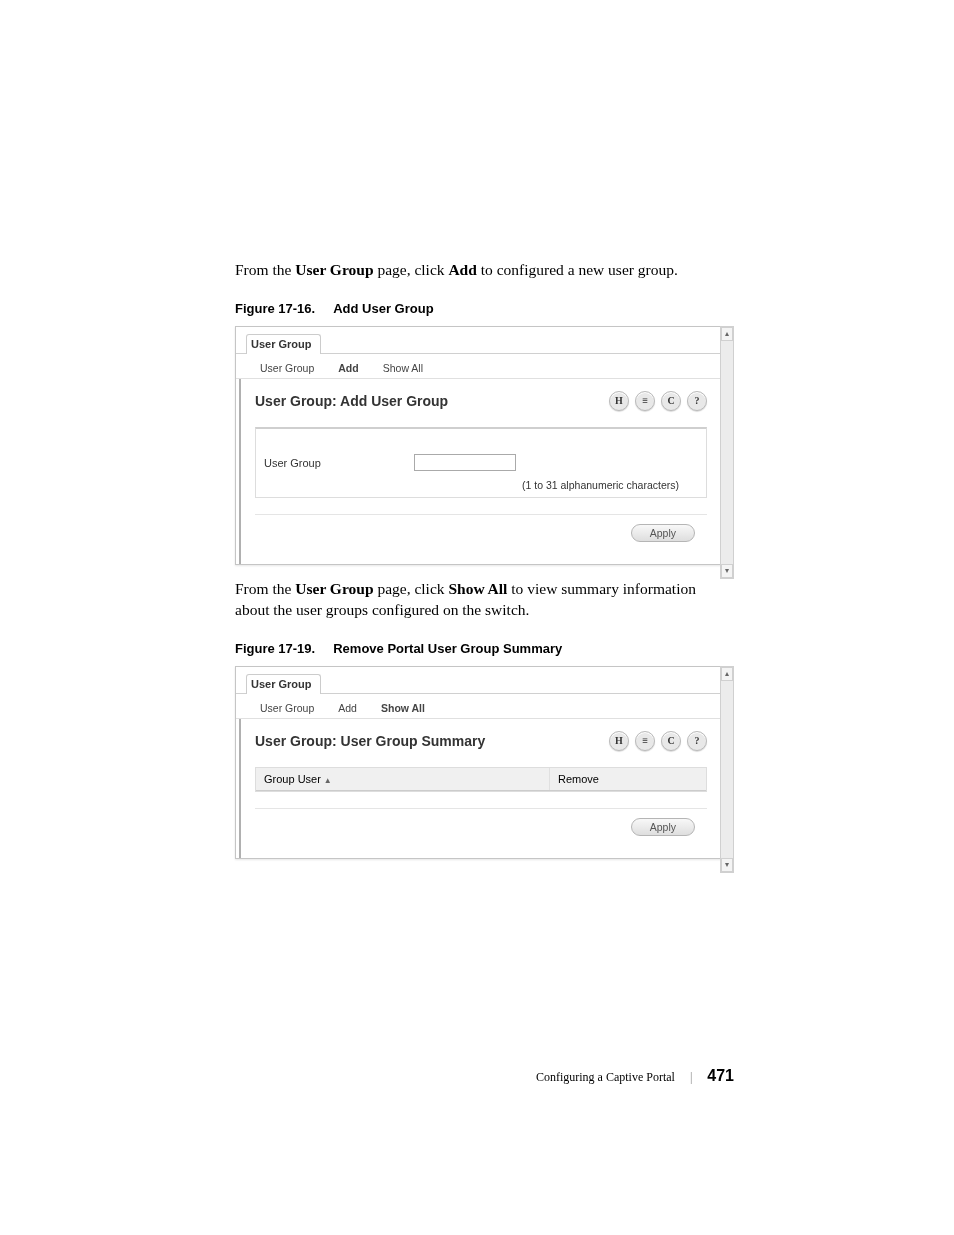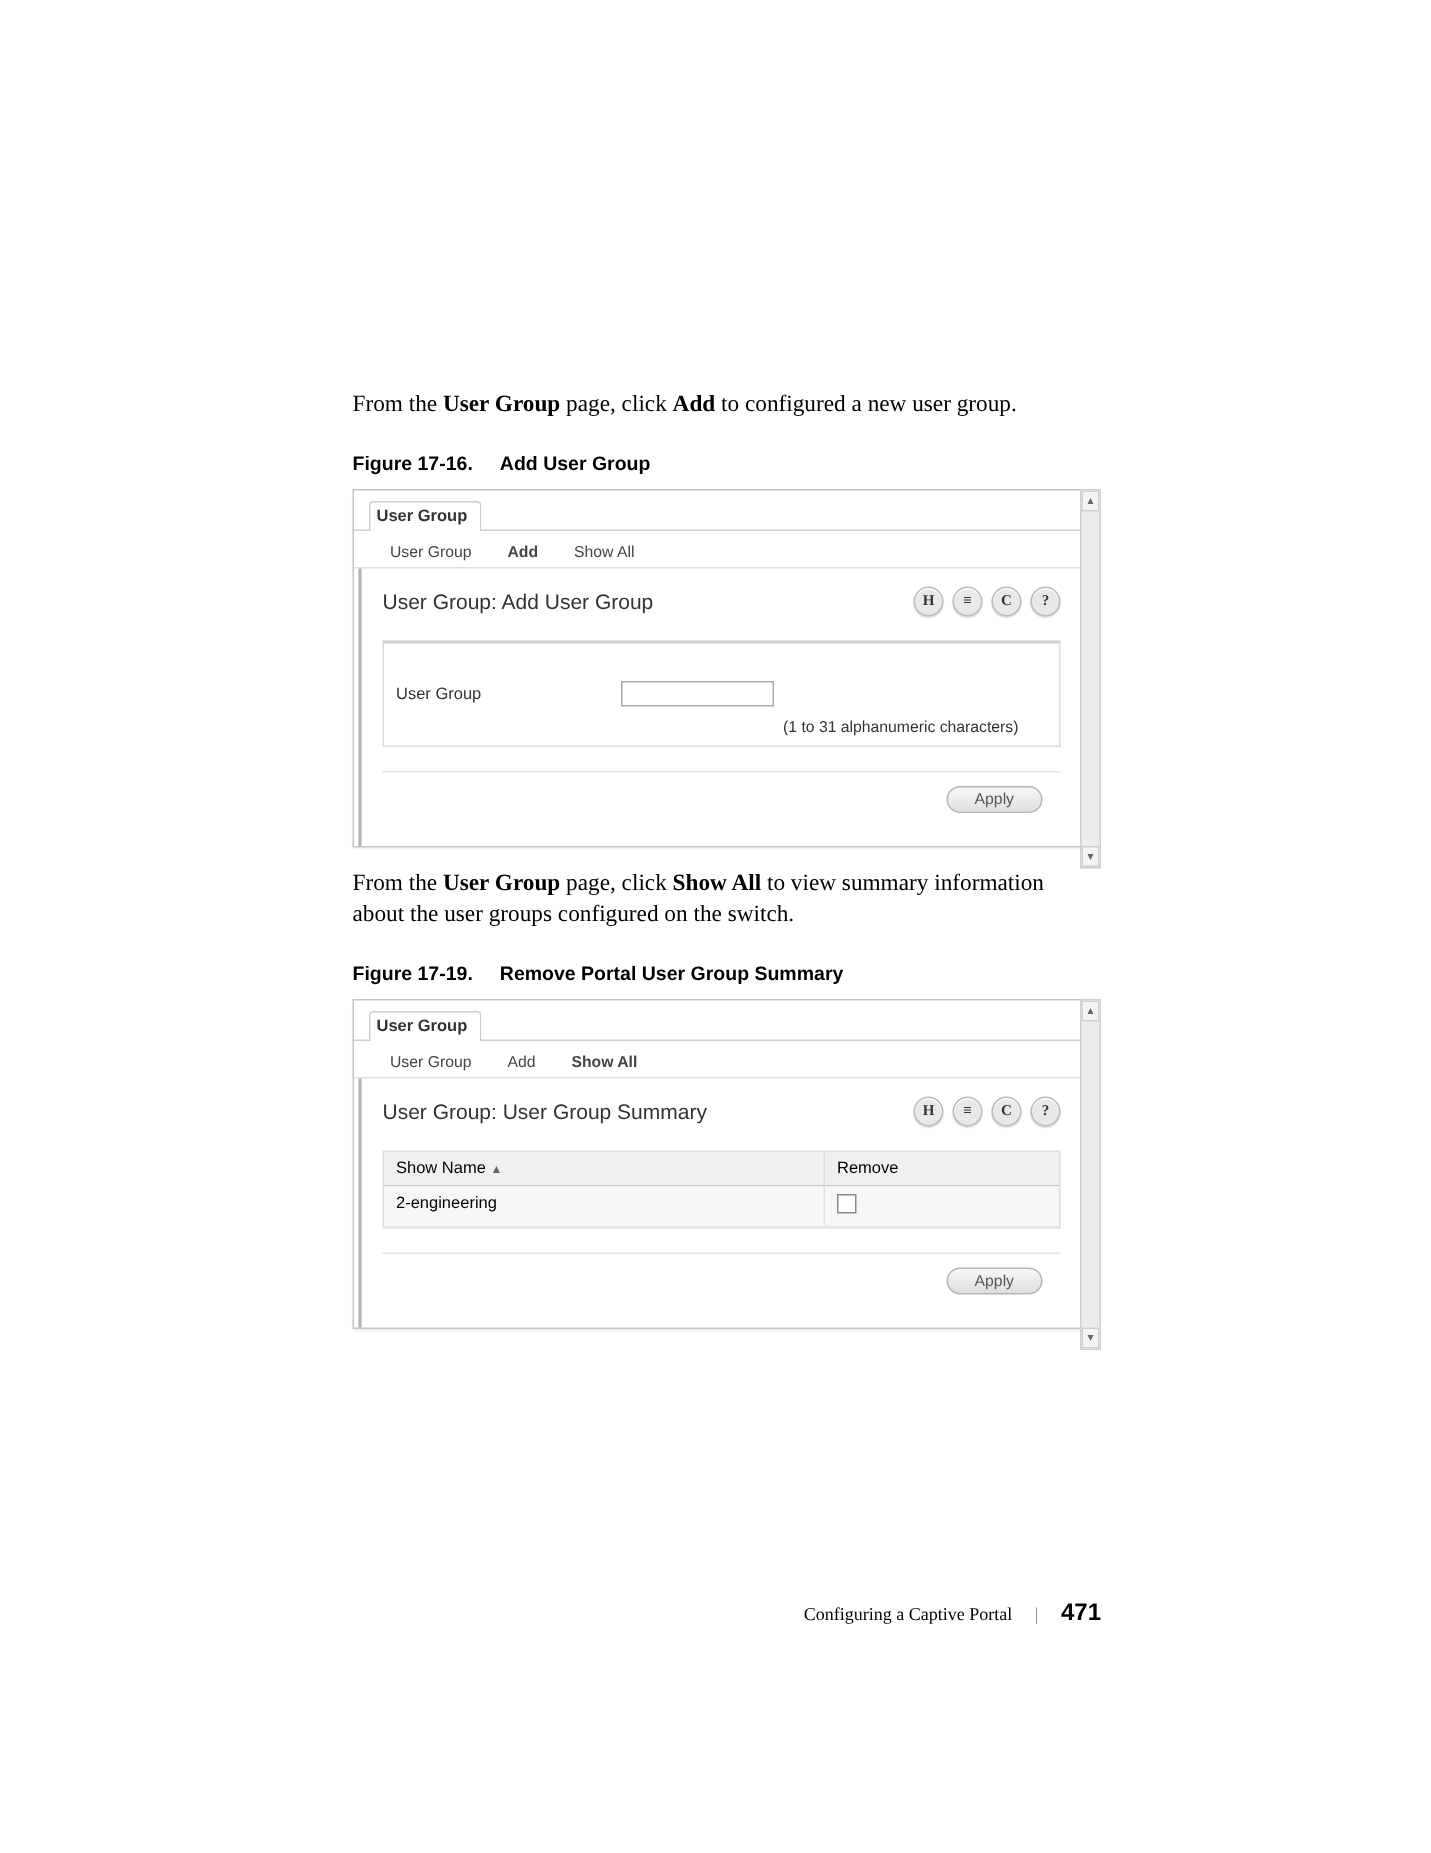--- a/index.html
+++ b/index.html
@@ -81,20 +81,21 @@
   .content-title-row {
     display: flex;
     justify-content: space-between;
     align-items: center;
     margin-bottom: 16px;
   }
   .content-title {
     font-family: Arial, sans-serif;
     font-size: 14px;
     color: #333;
+    font-weight: bold;
   }
   .icon-row {
     display: flex;
     gap: 6px;
   }
   .round-icon {
     width: 18px;
     height: 18px;
     border-radius: 50%;
     background: #e8e8e8;
@@ -304,27 +305,23 @@
           <div class="icon-row">
             <span class="round-icon">H</span>
             <span class="round-icon">≡</span>
             <span class="round-icon">C</span>
             <span class="round-icon">?</span>
           </div>
         </div>
         <div class="table-box">
           <div class="table-header">
             <div class="th col-name">
-              <span>Show Name</span><span class="sort-arrow">▲</span>
+              <span>Group User</span><span class="sort-arrow">▲</span>
             </div>
             <div class="th col-remove">Remove</div>
-          </div>
-          <div class="table-row alt">
-            <div class="td col-name">2-engineering</div>
-            <div class="td col-remove"><span class="checkbox"></span></div>
           </div>
         </div>
         <div class="apply-row">
           <span class="apply-btn">Apply</span>
         </div>
       </div>
     </div>
     <div class="scrollbar">
       <div class="sb-arrow sb-up">▴</div>
       <div class="sb-arrow sb-down">▾</div>

